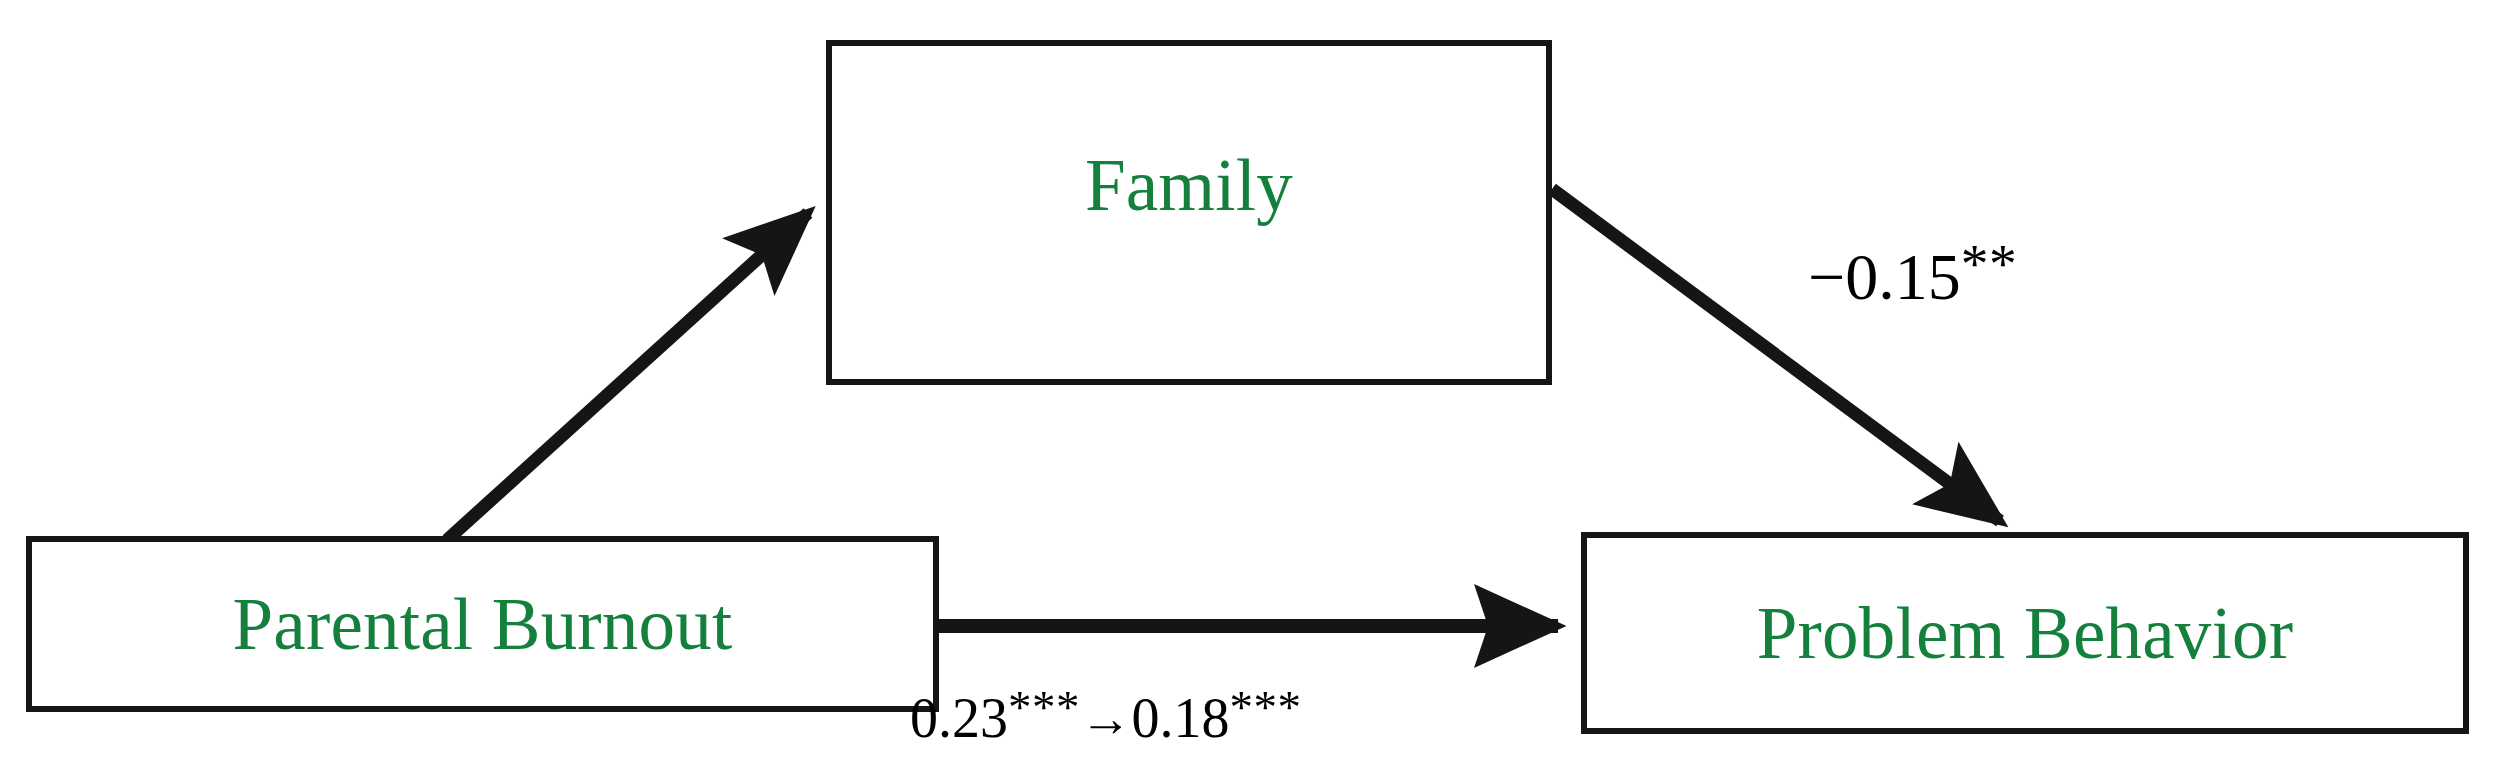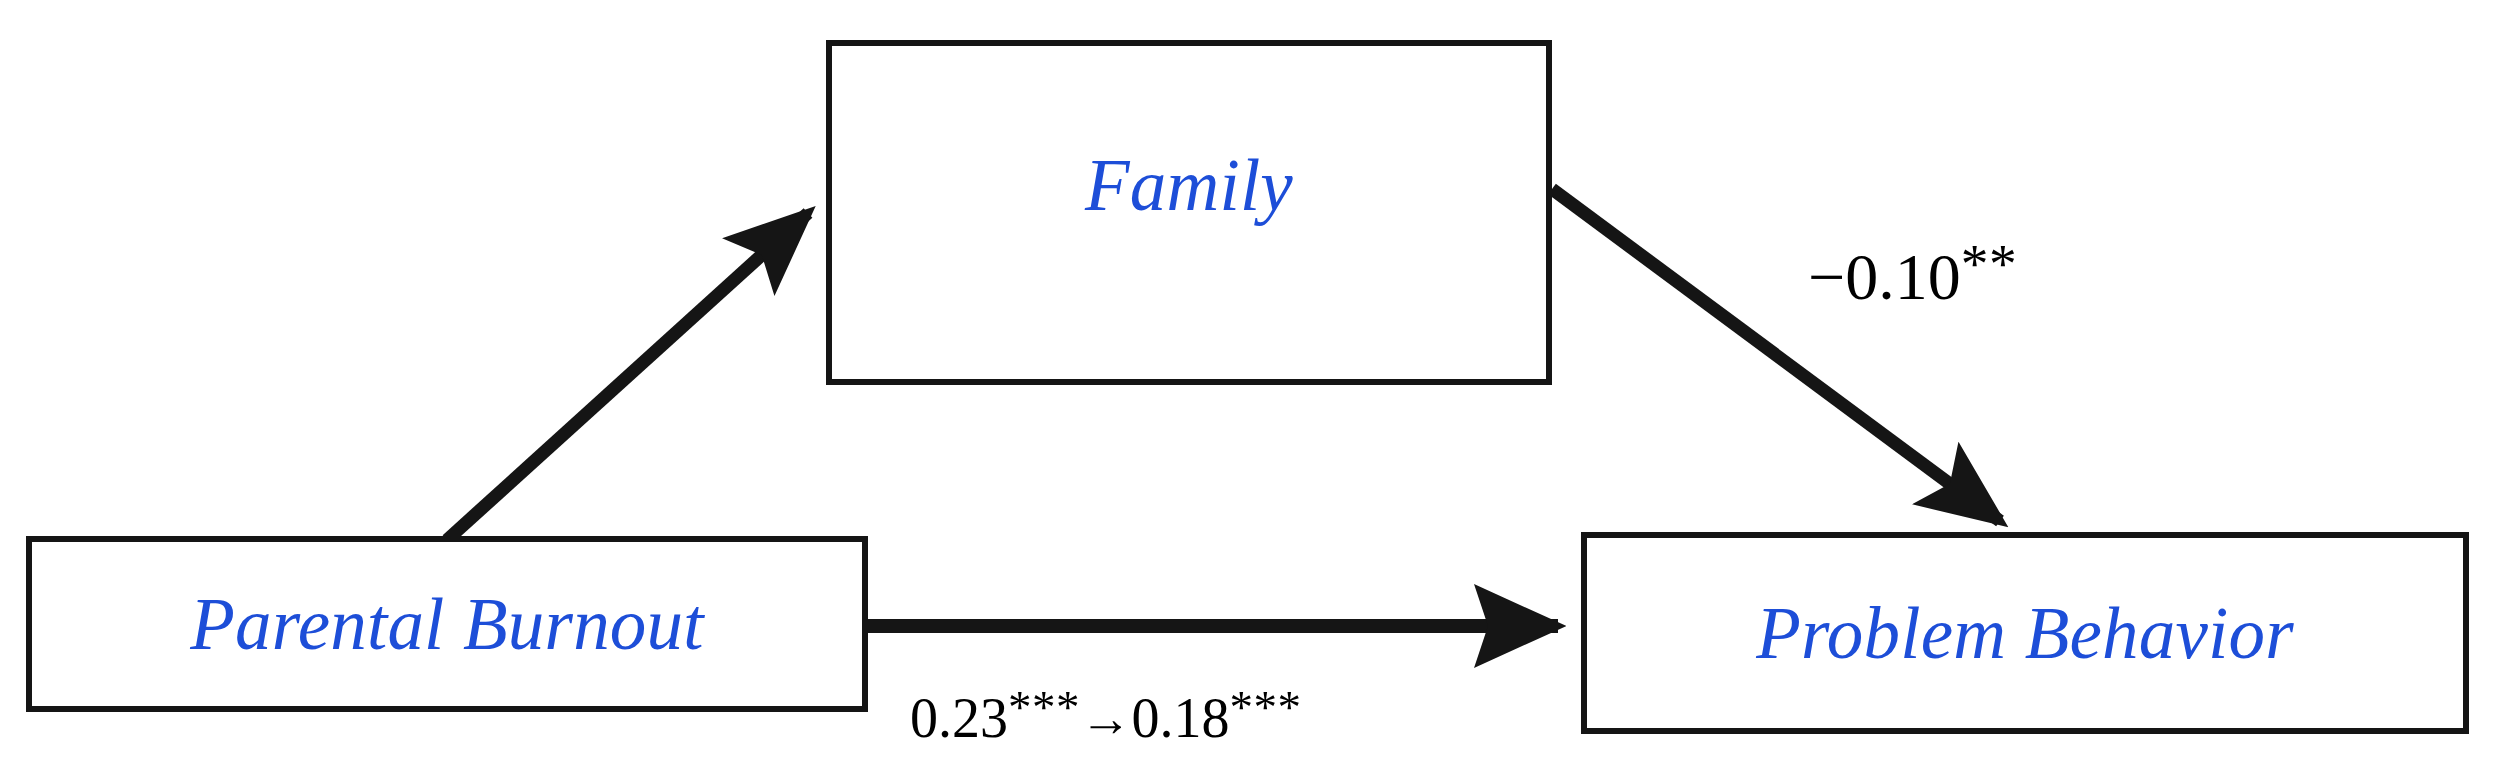--- a/index.html
+++ b/index.html
@@ -29,24 +29,23 @@
   .node-box {
     position: absolute;
     box-sizing: border-box;
     background: #ffffff;
     border: 6px solid #151515;
     display: flex;
     flex-direction: column;
     align-items: center;
     justify-content: center;
     text-align: center;
-    color: #1d4ed8;
+    color: #15803d;
     line-height: 1.0;
     z-index: 3;
-    font-style: italic;
   }
   .node-label {
     display: block;
     white-space: nowrap;
     letter-spacing: 0.2px;
   }
   
   #node-family-function {
     left: 826px;
     top: 40px;
@@ -54,21 +53,21 @@
     height: 345px;
   }
   #node-family-function .node-label {
     font-size: 73px;
   }
   #node-family-function .node-label.line-1 { margin-bottom: 54px; }
 
   #node-parental-burnout {
     left: 26px;
     top: 536px;
-    width: 842px;
+    width: 913px;
     height: 176px;
   }
   #node-parental-burnout .node-label { font-size: 73px; }
 
   #node-problem-behavior {
     left: 1581px;
     top: 532px;
     width: 888px;
     height: 202px;
   }
@@ -129,20 +128,20 @@
   <div class="node-box" id="node-parental-burnout">
     <span class="node-label">Parental Burnout</span>
   </div>
 
   <div class="node-box" id="node-problem-behavior">
     <span class="node-label">Problem Behavior</span>
   </div>
 
 
   <div class="edge-label" id="edge-label-b">
-    <span>−0.10</span><span class="stars">**</span>
+    <span>−0.15</span><span class="stars">**</span>
   </div>
 
   <div class="edge-label" id="edge-label-c">
     <span>0.23</span><span class="stars">***</span><span class="arrow-glyph">→</span><span>0.18</span><span class="stars">***</span>
   </div>
 
 </div>
 
 </body></html>

